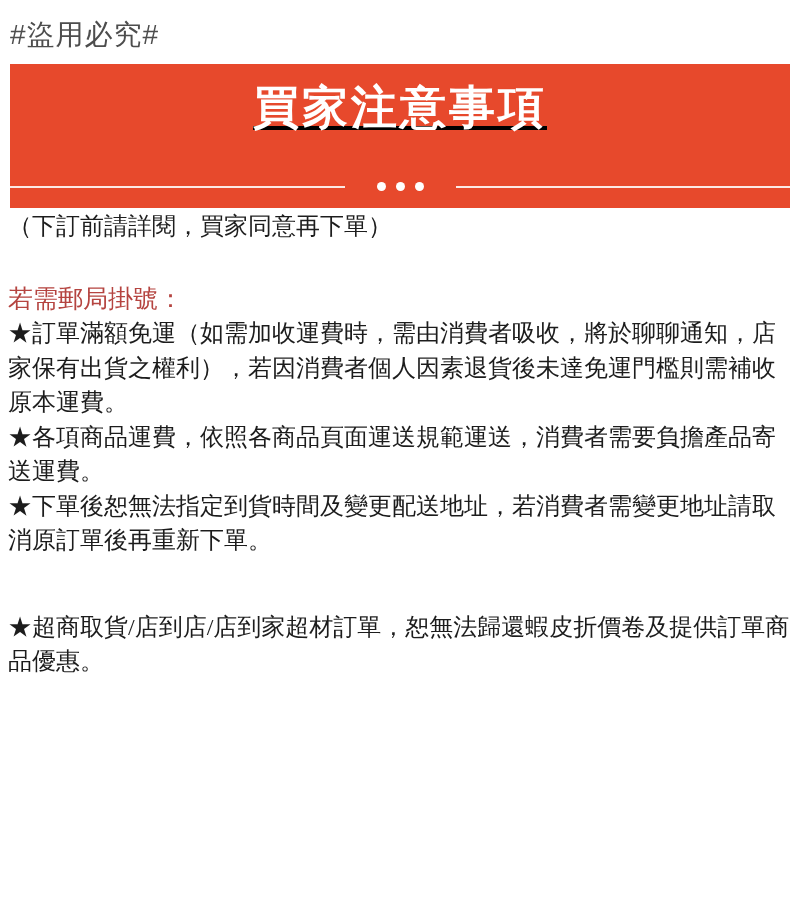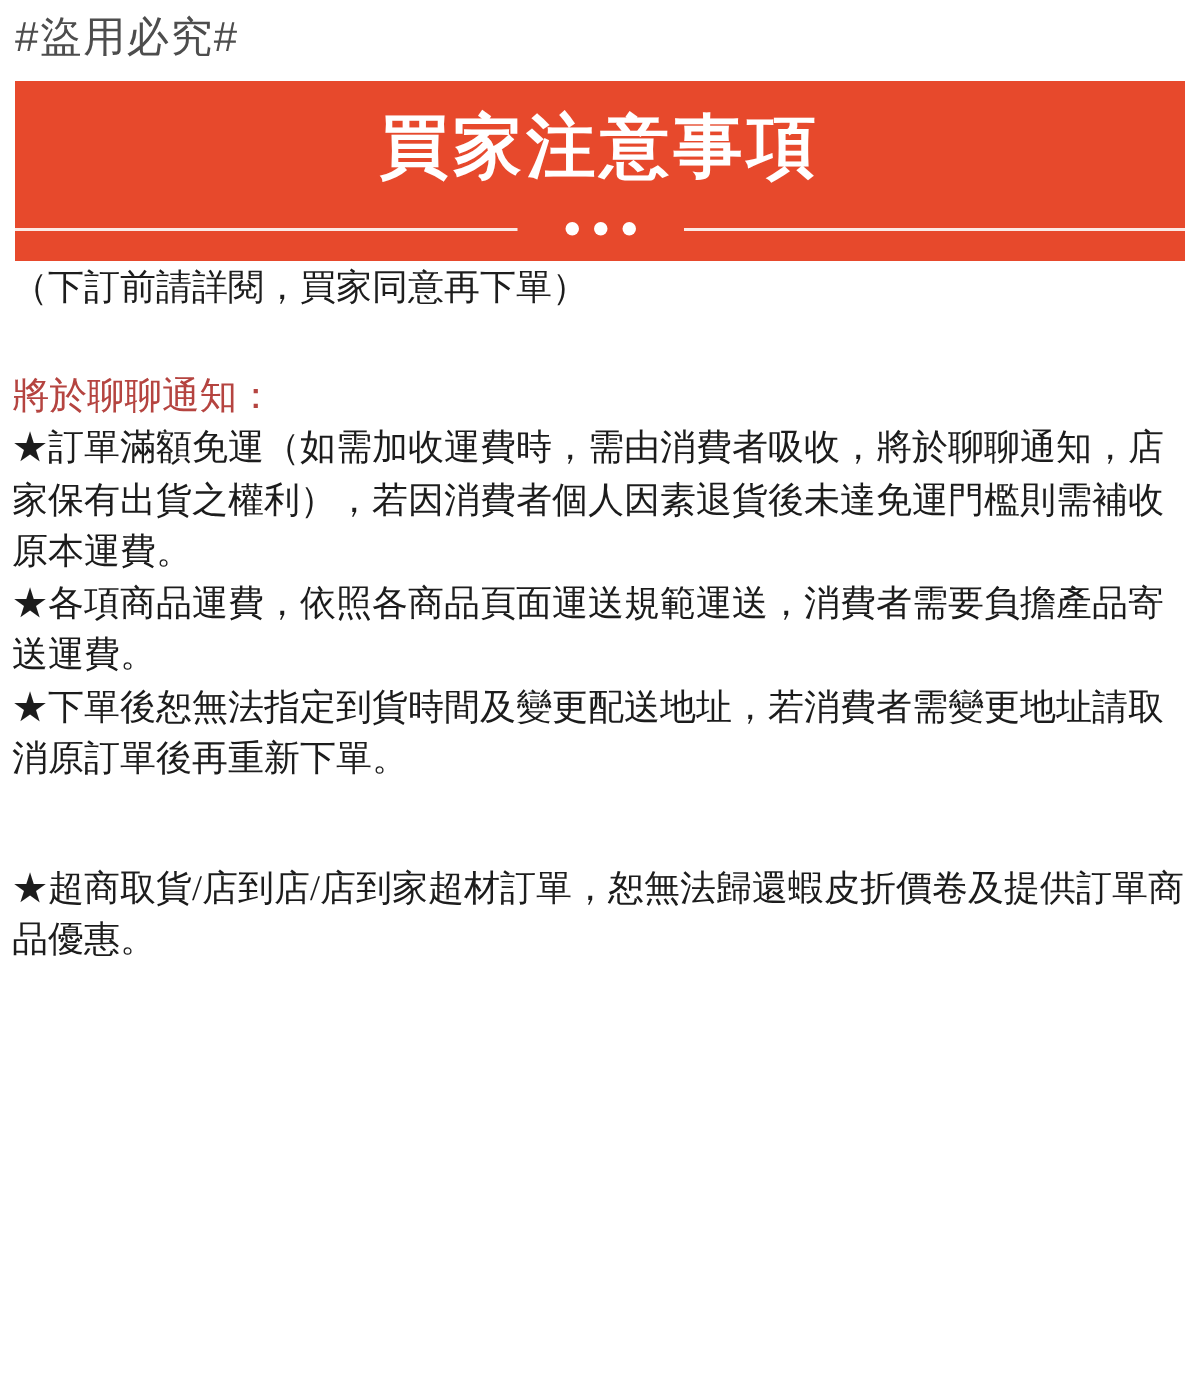--- a/index.html
+++ b/index.html
@@ -4,32 +4,33 @@
 <style>
   html, body { margin: 0; padding: 0; }
   body {
     width: 800px;
     height: 915px;
     background: #ffffff;
     overflow: hidden;
     font-family: "Liberation Serif", "DejaVu Serif", serif;
   }
   .watermark {
-    padding: 6px 0 0 10px;
+    padding: 16px 0 0 10px;
     font-family: "Liberation Sans", "DejaVu Sans", sans-serif;
     font-size: 28px;
     font-weight: 500;
     color: #4d4d4d;
     letter-spacing: 1px;
   }
   .banner {
     margin: 10px 10px 0 10px;
-    height: 120px;
+    height: 144px;
     background: #e7492c;
     position: relative;
+    text-decoration: underline;
   }
   .banner-title {
     text-align: center;
     padding-top: 18px;
     font-family: "Liberation Sans", "DejaVu Sans", sans-serif;
     font-size: 46px;
     font-weight: bold;
     color: #ffffff;
     letter-spacing: 3px;
     line-height: 1.1;
@@ -97,21 +98,21 @@
       <div class="dot"></div>
       <div class="dot"></div>
     </div>
     <div class="divider-line"></div>
   </div>
 </div>
 
 <div class="intro">（下訂前請詳閱，買家同意再下單）</div>
 
 <div class="section section-shipping">
-  <h2 class="section-heading">將於聊聊通知：</h2>
+  <h2 class="section-heading">若需郵局掛號：</h2>
   <p class="notice-item">★訂單滿額免運（如需加收運費時，需由消費者吸收，將於聊聊通知，店家保有出貨之權利），若因消費者個人因素退貨後未達免運門檻則需補收原本運費。</p>
   <p class="notice-item">★各項商品運費，依照各商品頁面運送規範運送，消費者需要負擔產品寄送運費。</p>
   <p class="notice-item">★下單後恕無法指定到貨時間及變更配送地址，若消費者需變更地址請取消原訂單後再重新下單。</p>
 </div>
 
 <div class="section section-purchase">
   <p class="notice-item">★超商取貨/店到店/店到家超材訂單，恕無法歸還蝦皮折價卷及提供訂單商品優惠。</p>
 </div>
 
 </body></html>

